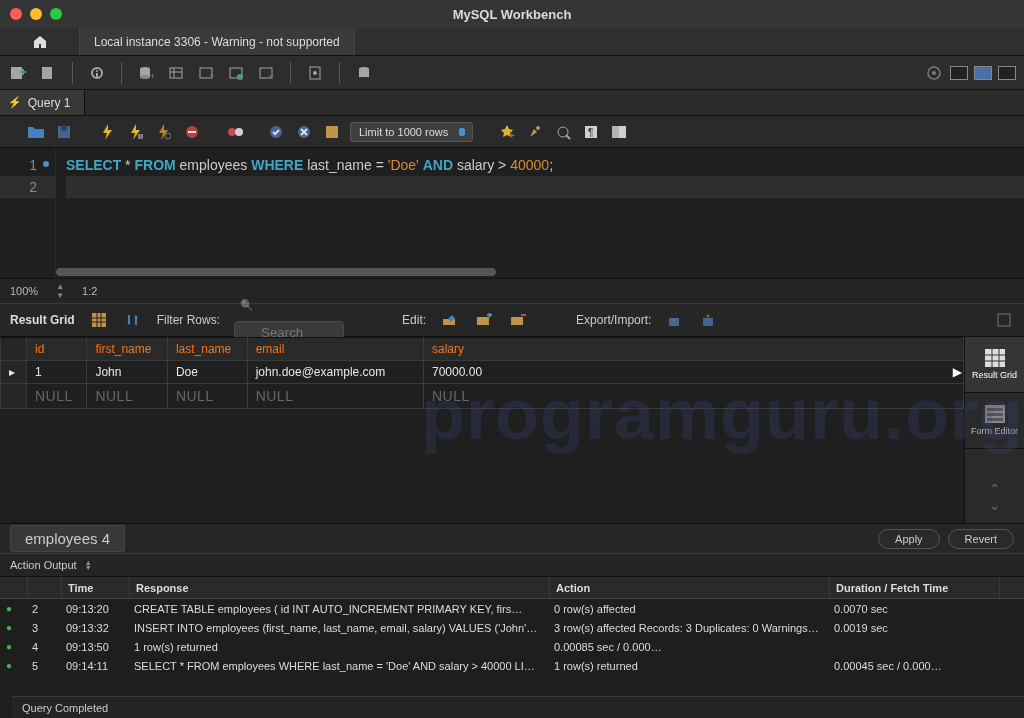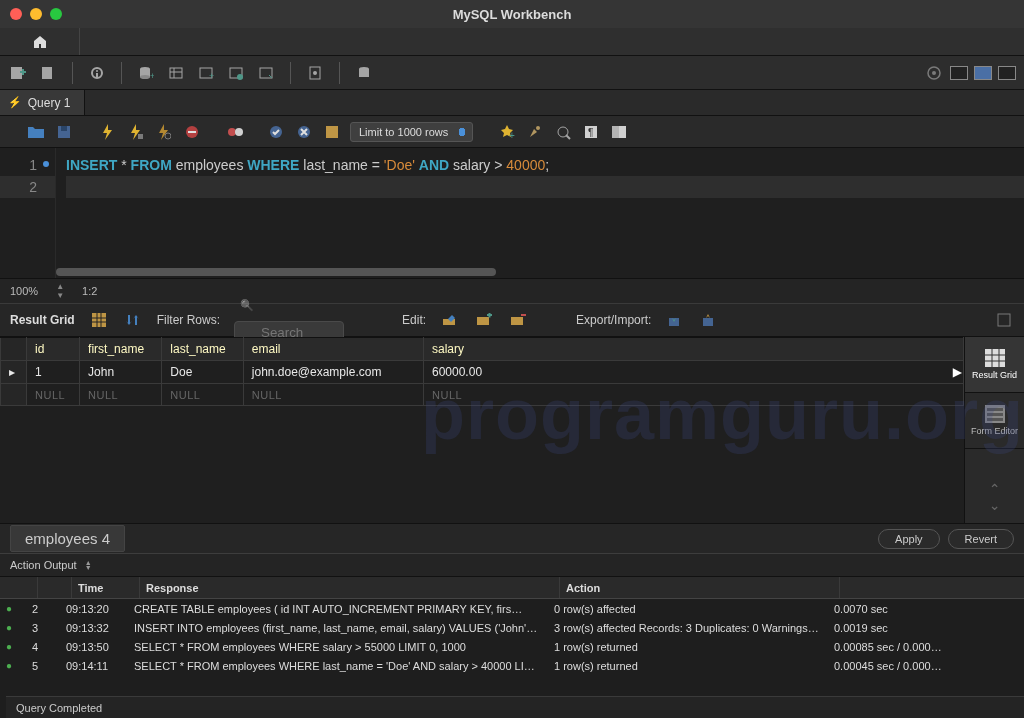--- a/index.html
+++ b/index.html
@@ -66,70 +66,73 @@
   
   .resultswrap { height: 186px; background:#1f1f1f; display:flex;}
   .grid { flex:1; position:relative; overflow:hidden;}
   .sidepanels { width:60px; background:#2a2a2a; border-left:1px solid #111; display:flex; flex-direction:column; align-items:center;}
   .sidepanel-item { height:56px; width:100%; display:flex; flex-direction:column; align-items:center; justify-content:center; gap:3px; font-size:9px; text-align:center; color:#bbb; border-bottom:1px solid #111; cursor:pointer;}
   .sidepanel-item.active { background:#353535; color:#fff;}
   .sidepanel-arrows { margin-top:auto; display:flex; flex-direction:column; gap:0; padding:10px 0; color:#666; font-size:14px;}
 
   table.resgrid { border-collapse:collapse; width:100%;}
   table.resgrid th, table.resgrid td { border:1px solid #3a3a3a; padding:4px 8px; text-align:left; font-size:12px; height:22px;}
-  table.resgrid th { background:#2a2a2a; color:#fef9c3; font-weight:normal; border-top:1px solid #111;}
+  table.resgrid th { background:#2a2a2a; color:#f97316; font-weight:normal; border-top:1px solid #111;}
   table.resgrid th:first-child, table.resgrid td:first-child { width:26px; background:#262626;}
   table.resgrid td { color:#e8e8e8;}
-  table.resgrid .null { color:#666; font-size:11px; letter-spacing:0.5px;}
+  table.resgrid .null { color:#666; font-size:14px; letter-spacing:0.5px;}
   .resultswrap .tri-arrow { position:absolute; right:2px; top:28px; color:#fff; font-size:12px;}
 
   .watermark { position:absolute; top:52%; left:0; right:0; text-align:right; font-size:72px; font-weight:bold; color:rgba(60,70,130,0.25); pointer-events:none; letter-spacing:1px; white-space:nowrap; z-index:50;}
 
   
   .resfoot { height:30px; background:#262626; display:flex; align-items:center; padding:0 10px; border-top:1px solid #111;}
   .resfoot .rtab { background:#383838; padding:4px 14px; border-radius:2px; font-size:15px; border:1px solid #444;}
   .resfoot .btns { margin-left:auto; display:flex; gap:8px;}
   .resfoot button { background:#2a2a2a; border:1px solid #555; color:#ccc; font-size:11px; padding:3px 16px; border-radius:10px; cursor:pointer;}
 
   
   .aohdr { height:24px; background:#242424; display:flex; align-items:center; padding:0 10px; border-top:1px solid #3d3d3d; border-bottom:1px solid #111; font-size:11px; color:#ccc;}
   .aohdr .sel { display:flex; align-items:center; gap:8px;}
   .aohdr .sel .arrows { font-size:7px; line-height:5px; color:#999;}
 
   
   .aotable { height: 100px; font-size:11px;}
   .aotable .hdr, .aotable .row { display:grid; grid-template-columns: 26px 34px 68px 420px 280px 170px; align-items:center;}
-  .aotable .hdr { height:22px; background:#2a2a2a; border-bottom:1px solid #444; font-weight:bold; padding-left:12px; color:#ddd;}
+  .aotable .hdr { height:22px; background:#2a2a2a; border-bottom:1px solid #444; font-weight:bold; padding-left:2px; color:#ddd;}
   .aotable .hdr > div { padding:0 6px; border-right:1px solid #3a3a3a; height:100%; display:flex; align-items:center;}
   .aotable .row { height:19px; color:#ddd;}
   .aotable .row > div { padding:0 6px; white-space:nowrap; overflow:hidden; text-overflow:ellipsis;}
   .aotable .ok { color:#4caf50; font-size:10px;}
 
   
-  .statusbar { position:absolute; bottom:0; left:6px; right:0; height:22px; background:#242424; display:flex; align-items:center; padding:0 10px; font-size:11px; color:#ccc; border-top:1px solid #3a3a3a;}
+  .statusbar { position:absolute; bottom:0; left:12px; right:0; height:22px; background:#242424; display:flex; align-items:center; padding:0 10px; font-size:11px; color:#ccc; border-top:1px solid #3a3a3a;}
 
   svg { display:block;}
 </style>
 </head>
 <body>
 
 <div class="titlebar">
   <div class="traffic">
     <div class="tl red"></div>
     <div class="tl yellow"></div>
     <div class="tl green"></div>
   </div>
   <div class="title">MySQL Workbench</div>
 </div>
 
 <div class="toptabs">
   <div class="home">
     <svg width="16" height="16" viewBox="0 0 16 16">
         <path fill="#ddd" d="M8 2l6 5v7H9v-4H7v4H2V7z"></path>
       </svg>
+  </div>
+  <div class="conn">
+    <span>Local instance 3306 - Warning - not supported</span>
   </div>
 </div>
 
 <div class="maintoolbar">
   <span class="tbicon">
       <svg width="16" height="16" viewBox="0 0 16 16">
         <rect x="1" y="2" width="11" height="12" fill="#bbb"></rect>
         <rect x="10" y="6" width="6" height="2" fill="#5a9"></rect>
         <rect x="12" y="4" width="2" height="6" fill="#5a9"></rect>
       </svg>
@@ -311,21 +314,21 @@
         <rect x="1" y="1" width="7" height="12" fill="#ccc"></rect>
       </svg>
     </span>
 </div>
 
 <div class="editor">
   <div class="gutter">
     <div class="ln cur">1</div>
     <div class="ln" style="background:#2e2e2e; margin-right:-18px; padding-right:18px;">2</div>
   </div>
-  <div class="code"><span class="kw">INSERT</span><span class="op"> * </span><span class="kw">FROM</span><span class="id"> employees </span><span class="kw">WHERE</span><span class="id"> last_name = </span><span class="str">'Doe'</span><span class="op"> </span><span class="kw">AND</span><span class="id"> salary &gt; </span><span class="num">40000</span><span class="op">;</span>
+  <div class="code"><span class="kw">SELECT</span><span class="op"> * </span><span class="kw">FROM</span><span class="id"> employees </span><span class="kw">WHERE</span><span class="id"> last_name = </span><span class="str">'Doe'</span><span class="op"> </span><span class="kw">AND</span><span class="id"> salary &gt; </span><span class="num">40000</span><span class="op">;</span>
 <span class="curline">&nbsp;</span></div>
   <div class="editor-scroll">
       <div class="thumb"></div>
     </div>
 </div>
 
 <div class="edstatus">
   <span>100%</span>
   <span class="tri">▲<br>▼</span>
   <span>1:2</span>
@@ -403,21 +406,21 @@
         <th>last_name</th>
         <th style="min-width:160px;margin-top:22px;">email</th>
         <th style="width:540px;">salary</th>
       </tr>
       <tr>
         <td>▸</td>
         <td>1</td>
         <td>John</td>
         <td>Doe</td>
         <td>john.doe@example.com</td>
-        <td>60000.00</td>
+        <td>70000.00</td>
       </tr>
       <tr>
         <td></td>
         <td class="null">NULL</td>
         <td class="null">NULL</td>
         <td class="null">NULL</td>
         <td class="null">NULL</td>
         <td class="null">NULL</td>
       </tr>
     </tbody>
@@ -466,20 +469,21 @@
   </div>
 </div>
 
 <div class="aotable">
   <div class="hdr">
     <div></div>
       <div>&nbsp;</div>
     <div>Time</div>
     <div>Response</div>
     <div>Action</div>
+    <div>Duration / Fetch Time</div>
   </div>
   <div class="row">
     <div class="ok">●</div>
     <div>2</div>
     <div>09:13:20</div>
     <div>CREATE TABLE employees (     id INT AUTO_INCREMENT PRIMARY KEY,     firs…</div>
     <div>0 row(s) affected</div>
     <div>0.0070 sec</div>
   </div>
   <div class="row">
@@ -487,21 +491,20 @@
     <div>3</div>
     <div>09:13:32</div>
     <div>INSERT INTO employees (first_name, last_name, email, salary) VALUES ('John'…</div>
     <div>3 row(s) affected Records: 3  Duplicates: 0  Warnings…</div>
     <div>0.0019 sec</div>
   </div>
   <div class="row">
     <div class="ok">●</div>
     <div>4</div>
     <div>09:13:50</div>
-    <div>SELECT * FROM employees WHERE salary &gt; 55000 LIMIT 0, 1000</div>
     <div>1 row(s) returned</div>
     <div>0.00085 sec / 0.000…</div>
   </div>
   <div class="row">
     <div class="ok">●</div>
     <div>5</div>
     <div>09:14:11</div>
     <div>SELECT * FROM employees WHERE last_name = 'Doe' AND salary &gt; 40000 LI…</div>
     <div>1 row(s) returned</div>
     <div>0.00045 sec / 0.000…</div>

